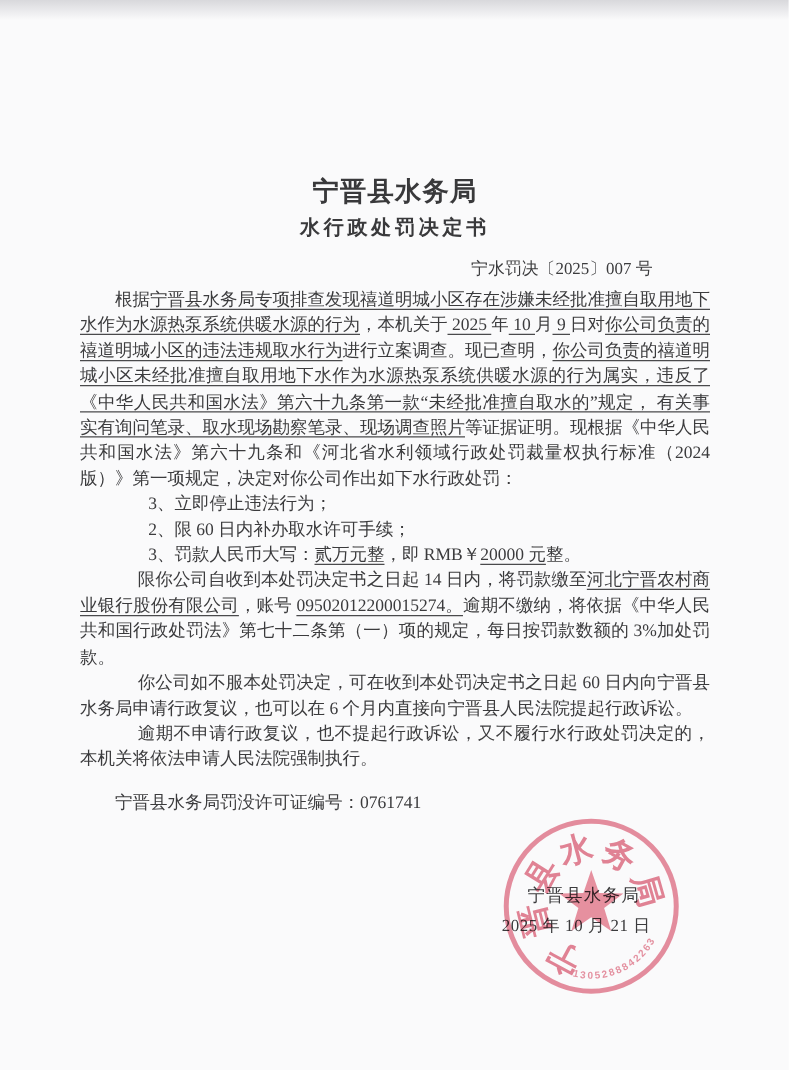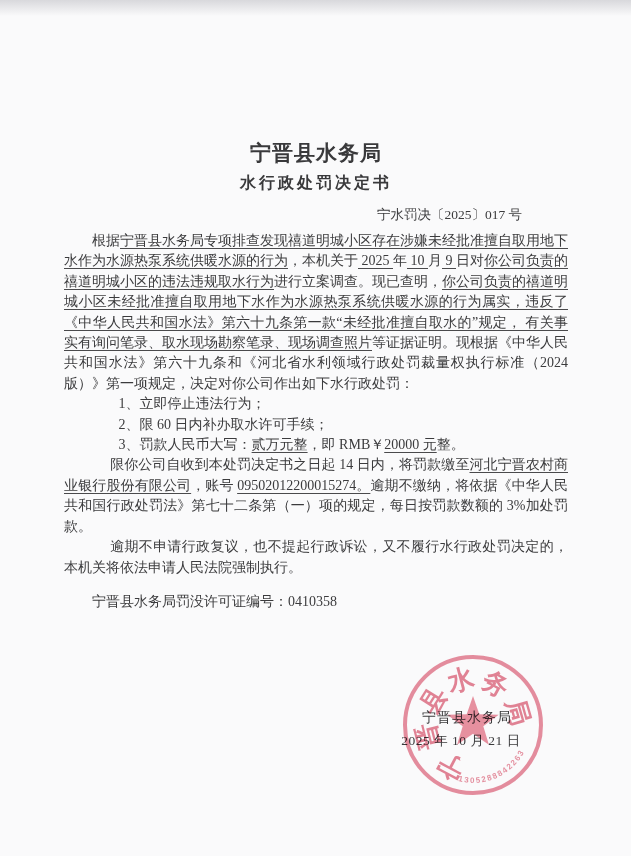--- a/index.html
+++ b/index.html
@@ -63,32 +63,33 @@
   .seal .code{font-size:8px;letter-spacing:1.6px;fill-opacity:.75;}
 </style>
 </head>
 <body>
 
 <div class="scan-edge-top"></div>
 
 <div class="doc">
   <div class="title-line">宁晋县水务局</div>
   <div class="title-line t2">水行政处罚决定书</div>
-  <div class="doc-number">宁水罚决〔2025〕017 号</div>
+  <div class="doc-number">宁水罚决〔2025〕007 号</div>
 
   <div class="doc-body">
       <p class="indent-2"><span>根据</span><span class="u">宁晋县水务局专项排查发现禧道明城小区存在涉嫌未经批准擅自取用地下水作为水源热泵系统供暖水源的行为</span><span>，本机关于</span><span class="u"> 2025 </span><span>年</span><span class="u"> 10 </span><span>月</span><span class="u"> 9 </span><span>日对</span><span class="u">你公司负责的禧道明城小区的违法违规取水行为</span><span>进行立案调查。现已查明，</span><span class="u">你公司负责的禧道明城小区未经批准擅自取用地下水作为水源热泵系统供暖水源的行为属实，违反了《中华人民共和国水法》第六十九条第一款“未经批准擅自取水的”规定， 有关事实有询问笔录、取水现场勘察笔录、现场调查照片</span><span>等证据证明。现根据《中华人民共和国水法》第六十九条和《河北省水利领域行政处罚裁量权执行标准（2024 版）》第一项规定，决定对你公司作出如下水行政处罚：</span></p>
-      <p class="item"><span>1、立即停止违法行为；</span></p>
+      <p class="item"><span>3、立即停止违法行为；</span></p>
       <p class="item"><span>2、限 60 日内补办取水许可手续；</span></p>
       <p class="item"><span>3、罚款人民币大写：</span><span class="u">贰万元整</span><span>，即 RMB￥</span><span class="u">20000 元</span><span>整。</span></p>
       <p class="indent-3"><span>限你公司自收到本处罚决定书之日起 14 日内，将罚款缴至</span><span class="u">河北宁晋农村商业银行股份有限公司</span><span>，账号 </span><span class="u">09502012200015274。</span><span>逾期不缴纳，将依据《中华人民共和国行政处罚法》第七十二条第（一）项的规定，每日按罚款数额的 3%加处罚款。</span></p>
+      <p class="indent-3"><span>你公司如不服本处罚决定，可在收到本处罚决定书之日起 60 日内向宁晋县水务局申请行政复议，也可以在 6 个月内直接向宁晋县人民法院提起行政诉讼。</span></p>
       <p class="indent-3"><span>逾期不申请行政复议，也不提起行政诉讼，又不履行水行政处罚决定的，本机关将依法申请人民法院强制执行。</span></p>
     </div>
 
-  <p class="license-line doc-body-line" style="font-size:14px;line-height:20.4px;margin:0;">宁晋县水务局罚没许可证编号：0410358</p>
+  <p class="license-line doc-body-line" style="font-size:14px;line-height:20.4px;margin:0;">宁晋县水务局罚没许可证编号：0761741</p>
 </div>
 
 <div class="sig">
   <div class="org">宁晋县水务局</div>
   <div class="date">2025 年 10 月 21 日</div>
 </div>
 
 <svg class="seal" viewBox="0 0 148 148" aria-hidden="true">
   <circle class="ring" cx="74" cy="74" r="68"></circle>
   <polygon class="star" points="74,45 80.3,63.3 99.7,63.7 84.3,75.3 89.9,93.8 74,82.8 58.1,93.8 63.7,75.3 48.3,63.7 67.7,63.3"></polygon>

